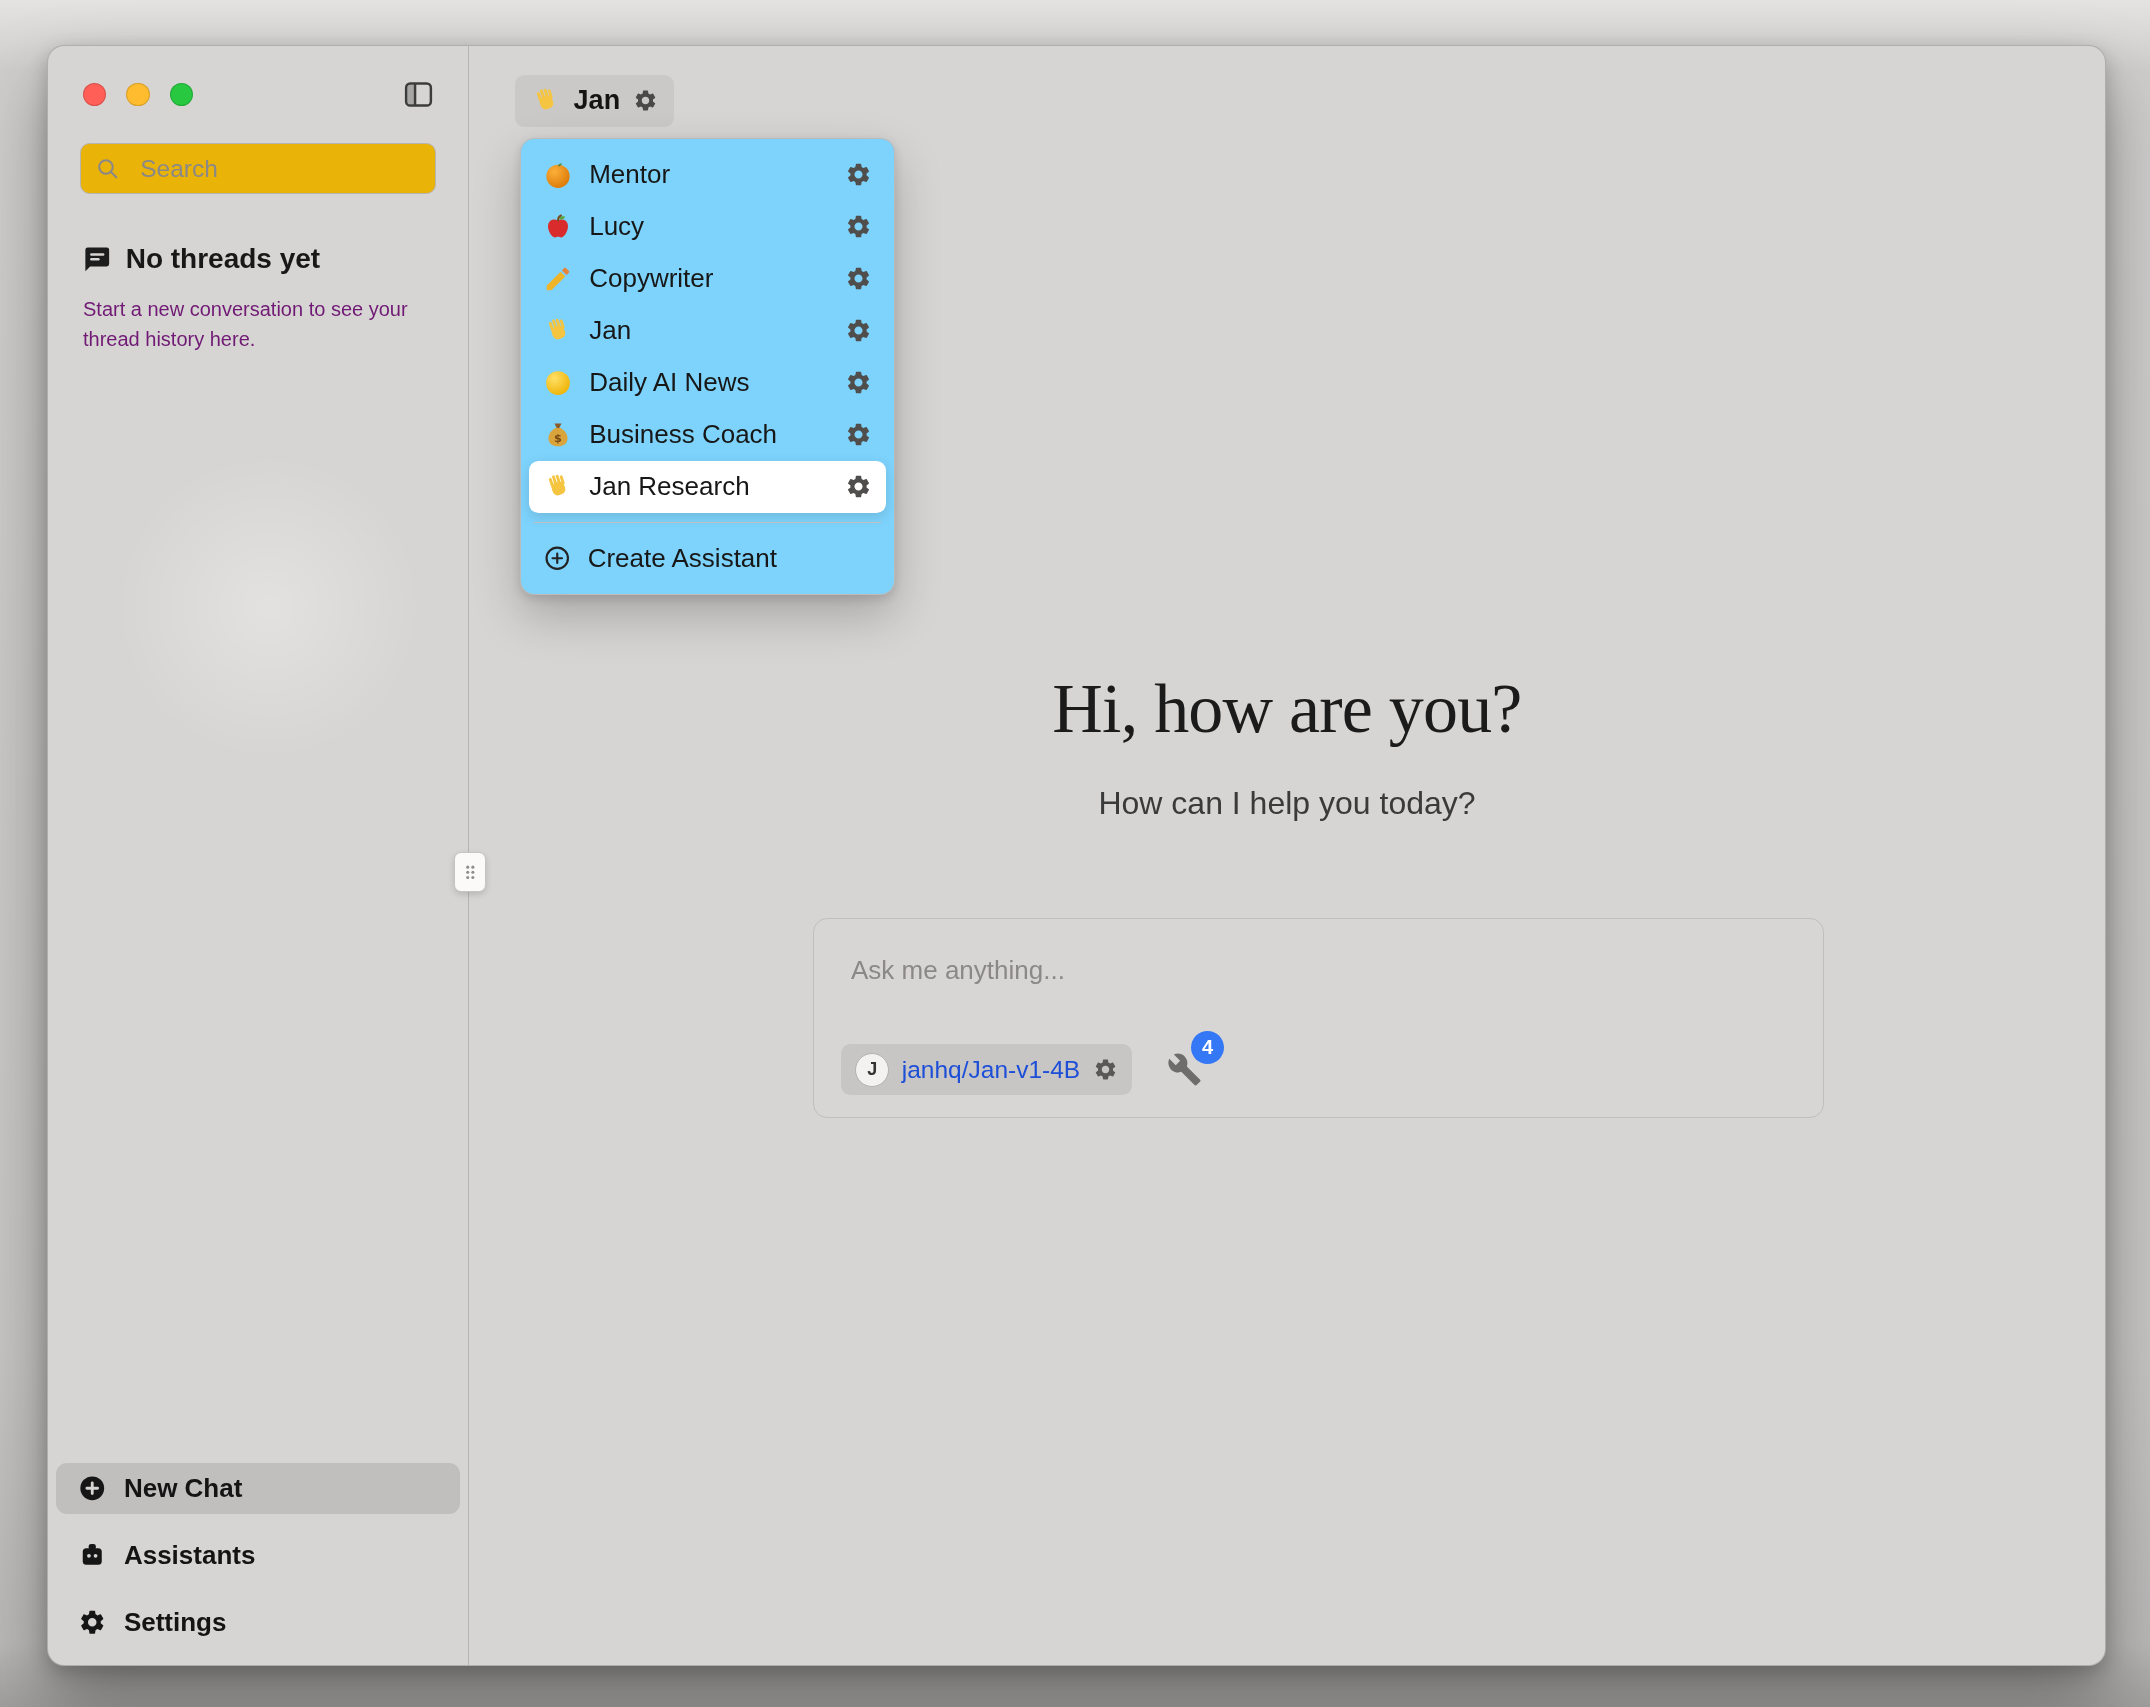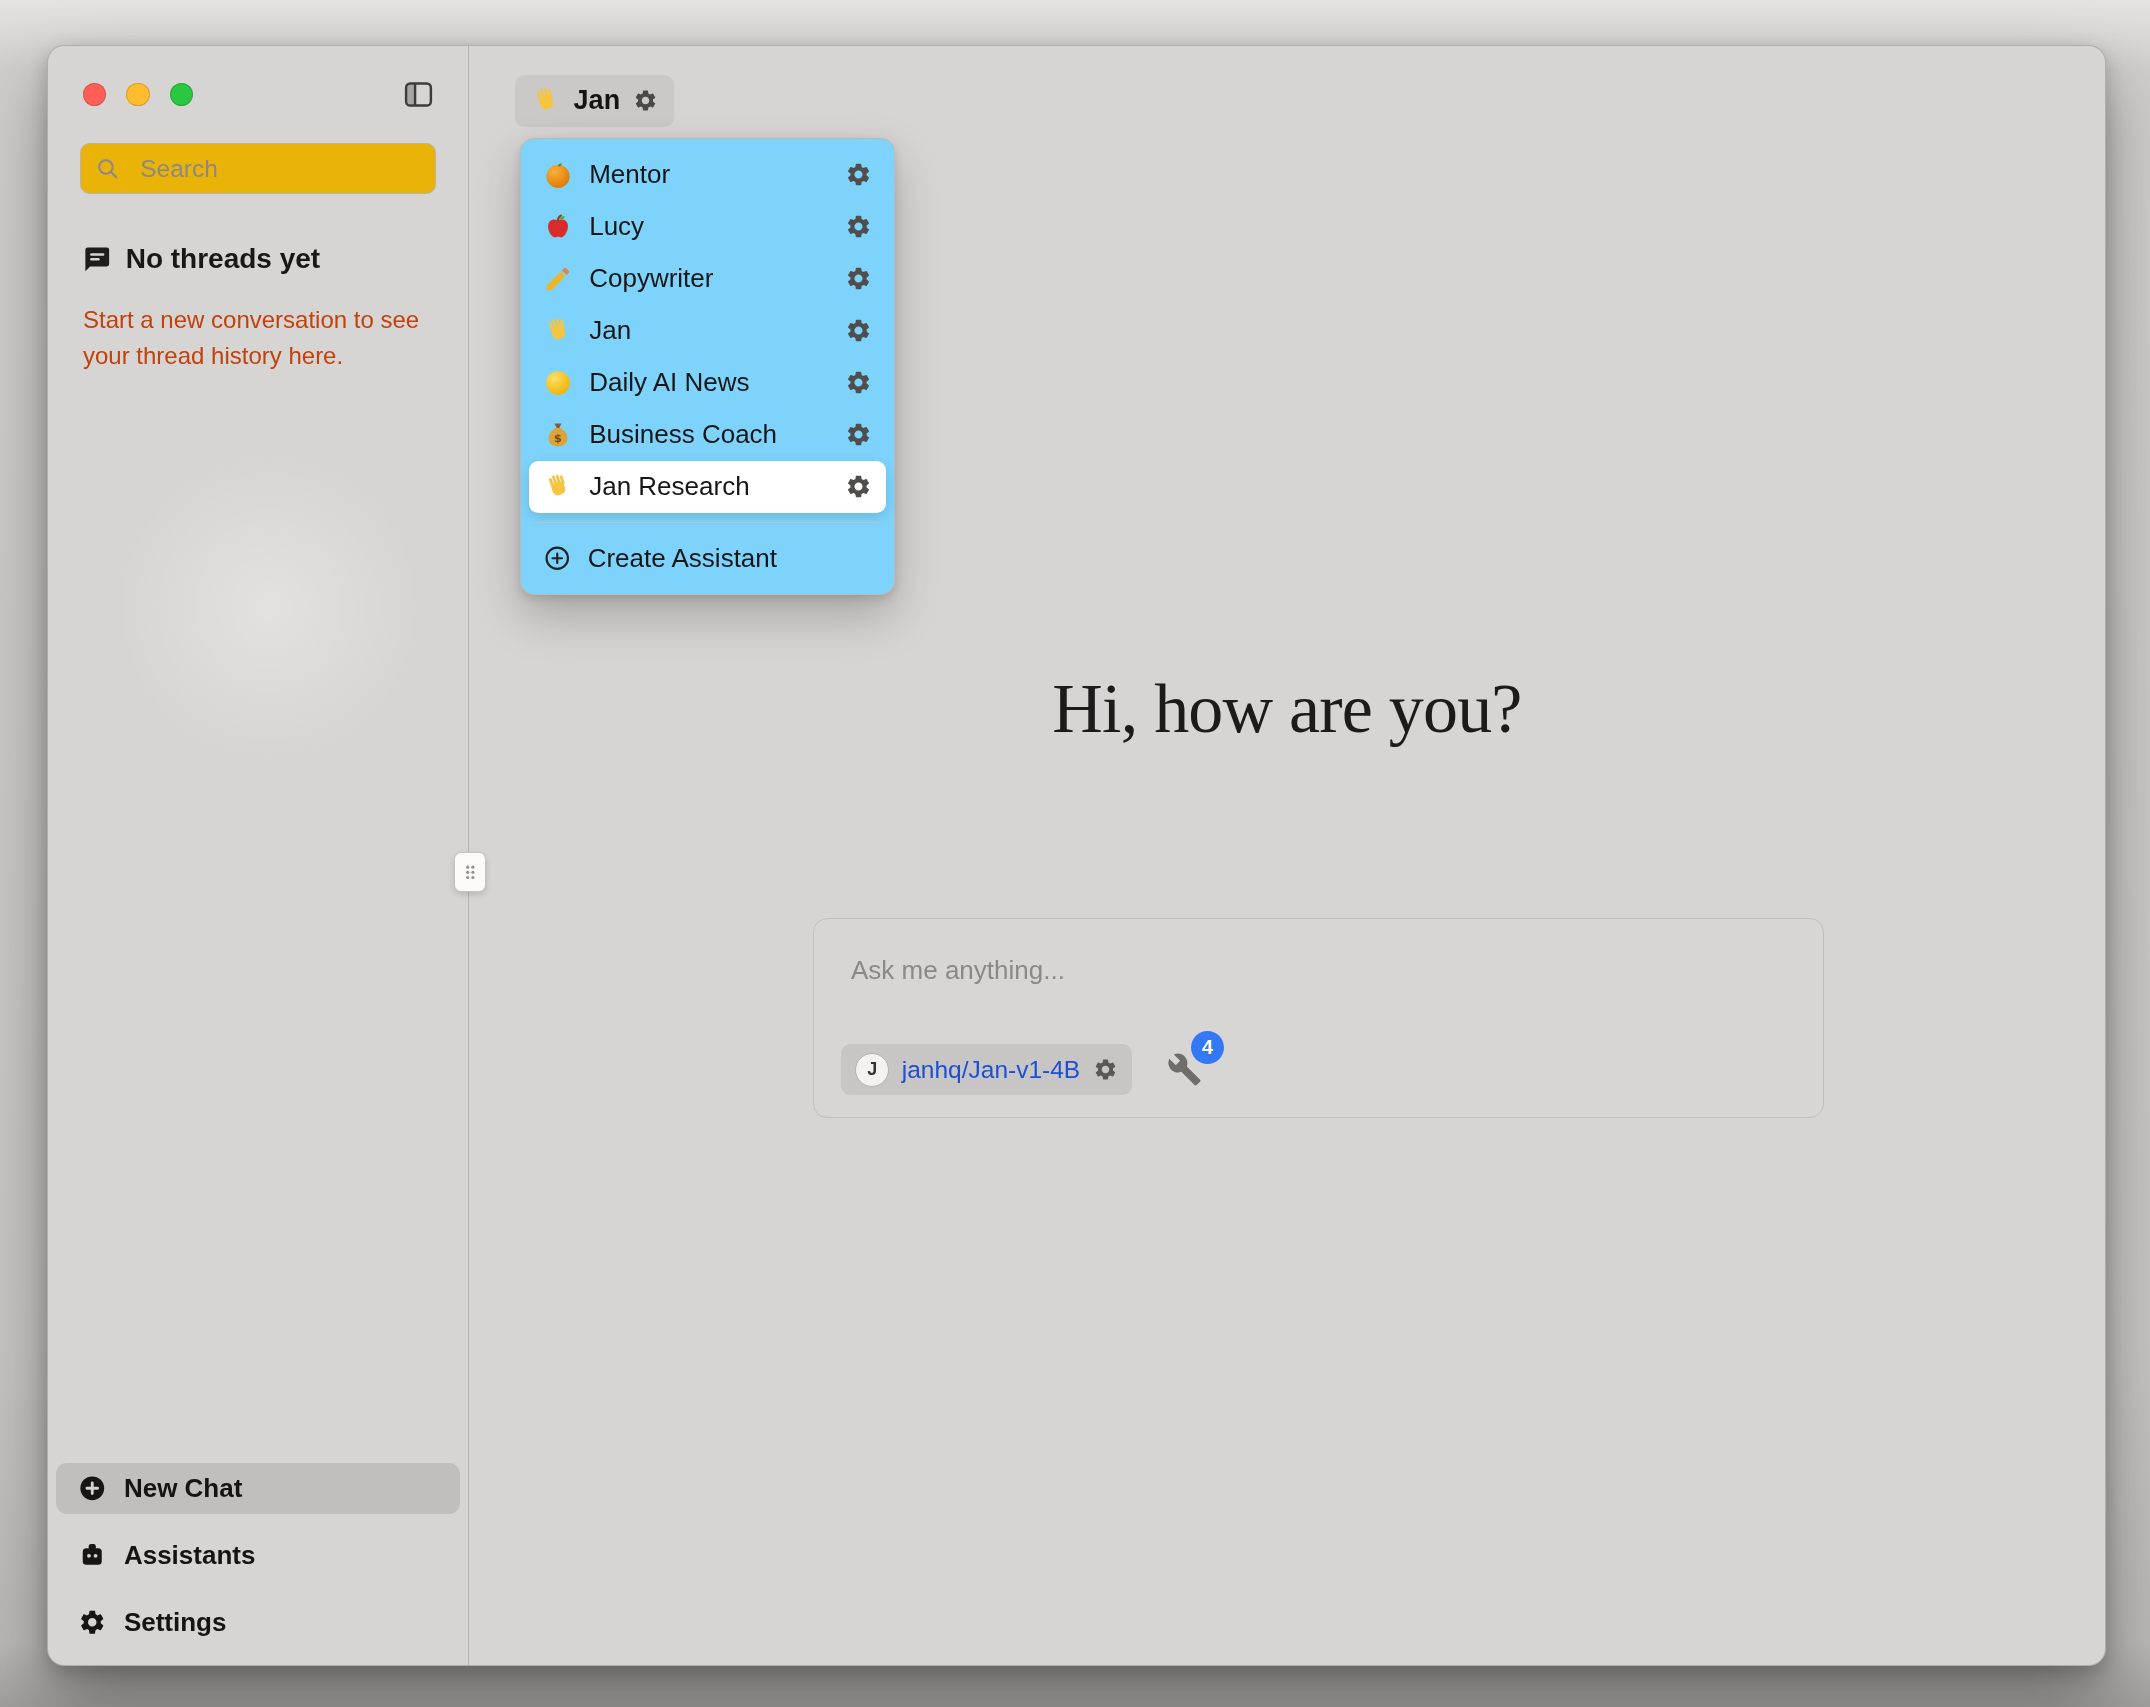--- a/index.html
+++ b/index.html
@@ -34,21 +34,21 @@
   }
   .search input{
     border:none;outline:none;background:transparent;font-size:24.5px;color:#4a4a4a;width:100%;
     font-family:"Liberation Sans","DejaVu Sans",sans-serif;
   }
   .search input::placeholder{color:#8b8988;}
   .magnifier{width:25px;height:25px;color:#8b8988;flex:0 0 25px;}
   .empty{margin:49px 35px 0 35px;position:relative;z-index:1;}
   .empty-title{display:flex;align-items:center;gap:14.2px;font-size:28px;font-weight:700;color:#181818;}
   .chat-ic{width:28.5px;height:28.5px;color:#1d1d1d;}
-  .empty-desc{margin-top:27px;font-size:24px;color:#c2410c;line-height:1.5;max-width:352px;}
+  .empty-desc{margin-top:19px;font-size:20px;color:#701a75;line-height:1.5;max-width:352px;}
   .sb-spacer{flex:1;}
   .sb-nav{padding:0 8px 17.4px 8px;display:flex;flex-direction:column;gap:16px;position:relative;z-index:1;}
   .nav-item{height:51px;display:flex;align-items:center;gap:17.4px;padding:0 22px;border-radius:11px;
     font-size:26px;font-weight:600;color:#141414;cursor:default;}
   .nav-item.active{background:#c1bfbe;}
   .nav-ic{width:28.5px;height:28.5px;color:#161616;flex:0 0 28.5px;}
   .drag-handle{
     position:absolute;left:406px;top:806px;width:30px;height:38px;background:#fbfaf9;
     border:0.8px solid #c6c4c3;border-radius:7.1px;box-shadow:0 2.4px 6.3px rgba(0,0,0,.15);
     display:flex;align-items:center;justify-content:center;color:#8f8d8c;z-index:6;
@@ -354,20 +354,21 @@
               <circle cx="12" cy="12" r="9" stroke="currentColor" stroke-width="1.8"></circle>
               <path d="M12 8v8M8 12h8" stroke="currentColor" stroke-width="1.8" stroke-linecap="round"></path>
             </svg>
           </span>
         <span class="menu-label">Create Assistant</span>
       </div>
     </div>
 
     <div class="center">
       <div class="greeting">Hi, how are you?</div>
+      <div class="subtitle">How can I help you today?</div>
     </div>
 
     <div class="input-card">
       <input class="prompt-input" type="text" placeholder="Ask me anything..." style="">
       <div class="card-bottom">
         <div class="model-chip">
           <span class="avatar">J</span>
           <span class="model-name">janhq/Jan-v1-4B</span>
           <span class="gear icon">
               <svg viewBox="0 0 24 24" fill="currentColor">

